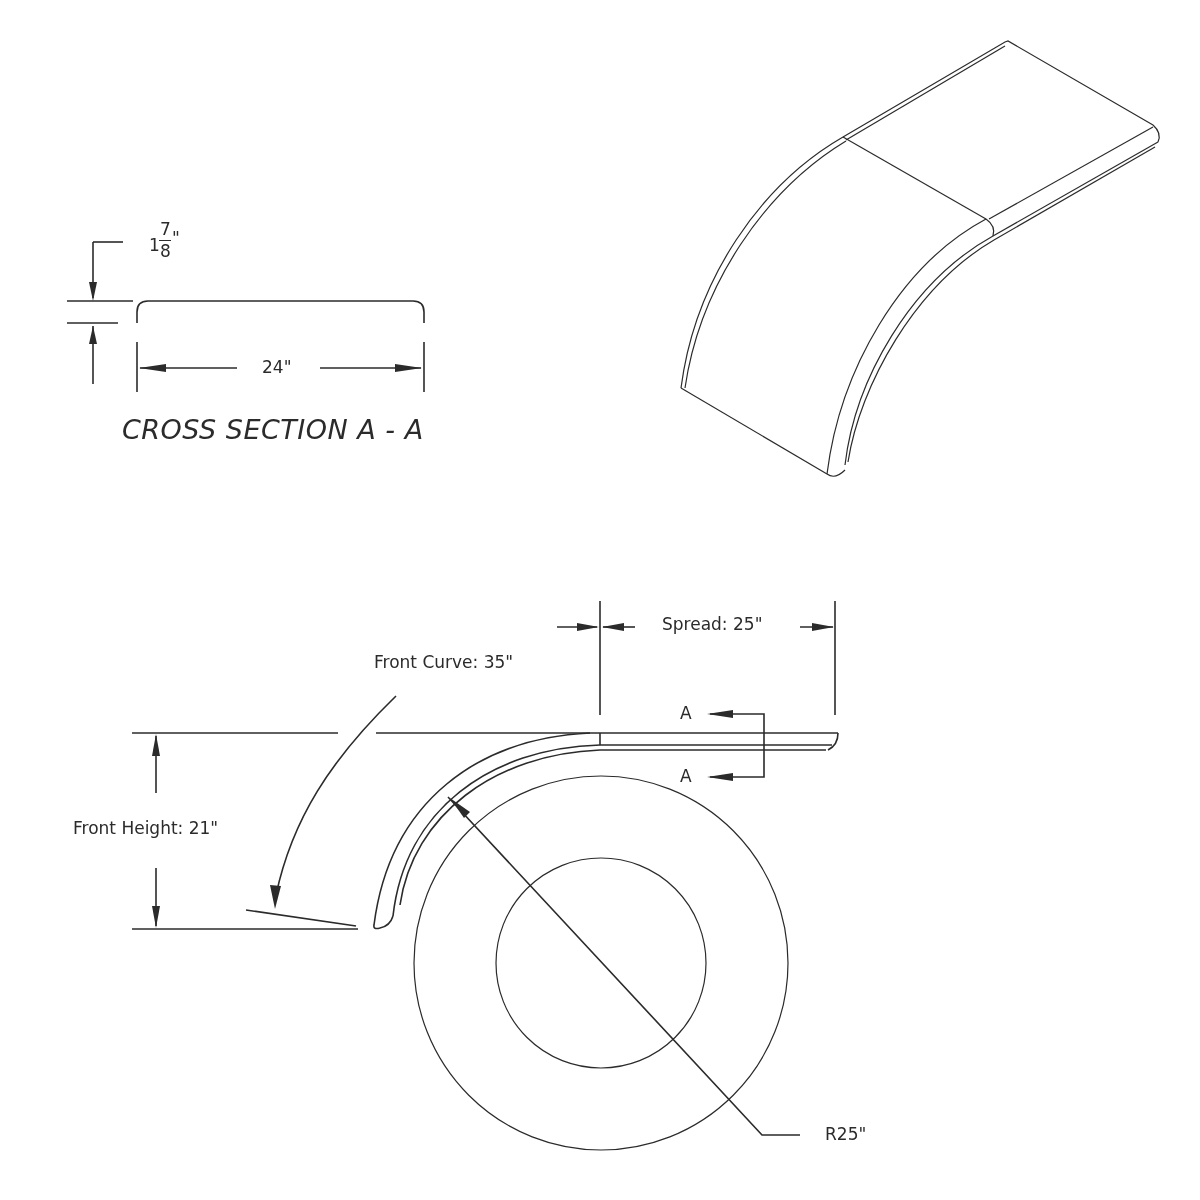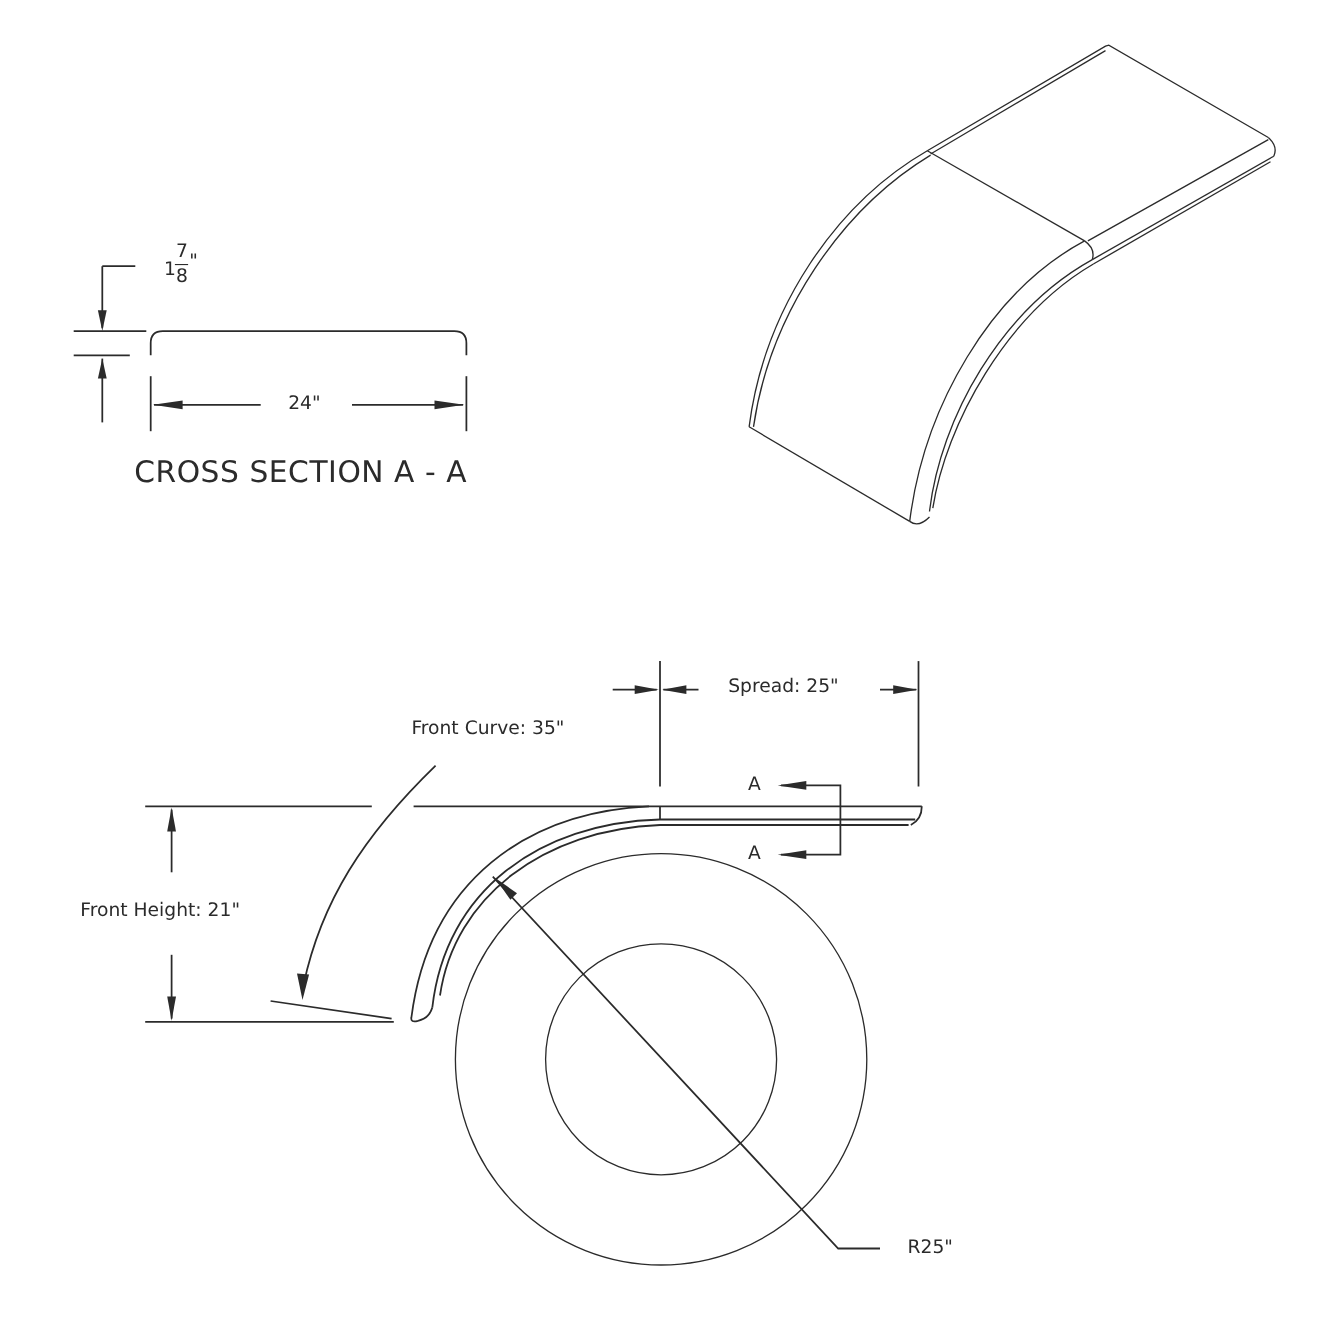--- a/index.html
+++ b/index.html
@@ -3,21 +3,21 @@
 <meta charset="utf-8">
 <style>
   html, body { margin: 0; padding: 0; background: #ffffff; }
   body { width: 1200px; height: 1200px; position: relative; overflow: hidden; font-family: "DejaVu Sans", sans-serif; }
   svg { position: absolute; left: 0; top: 0; }
   .ln { stroke: #2b2b2b; stroke-width: 1.6; fill: none; }
   .lt { stroke: #2b2b2b; stroke-width: 1.2; fill: none; }
   .ah { fill: #2b2b2b; stroke: none; }
   .lbl { position: absolute; color: #2b2b2b; white-space: nowrap; font-family: "DejaVu Sans", sans-serif; }
   .sm { font-size: 17px; }
-  .big { font-size: 27px; letter-spacing: 0.5px; }
+  .big { font-size: 27px; letter-spacing: 0.5px; font-style: italic; }
   .frac { position: absolute; font-size: 17px; color: #2b2b2b; line-height: 1; }
 </style>
 </head>
 <body>
 
 <svg width="1200" height="1200" viewBox="0 0 1200 1200">
 
   <g>
 
     <path class="lt" d="M843,137 L1005,42 L1008,41 L1153,125"></path>

